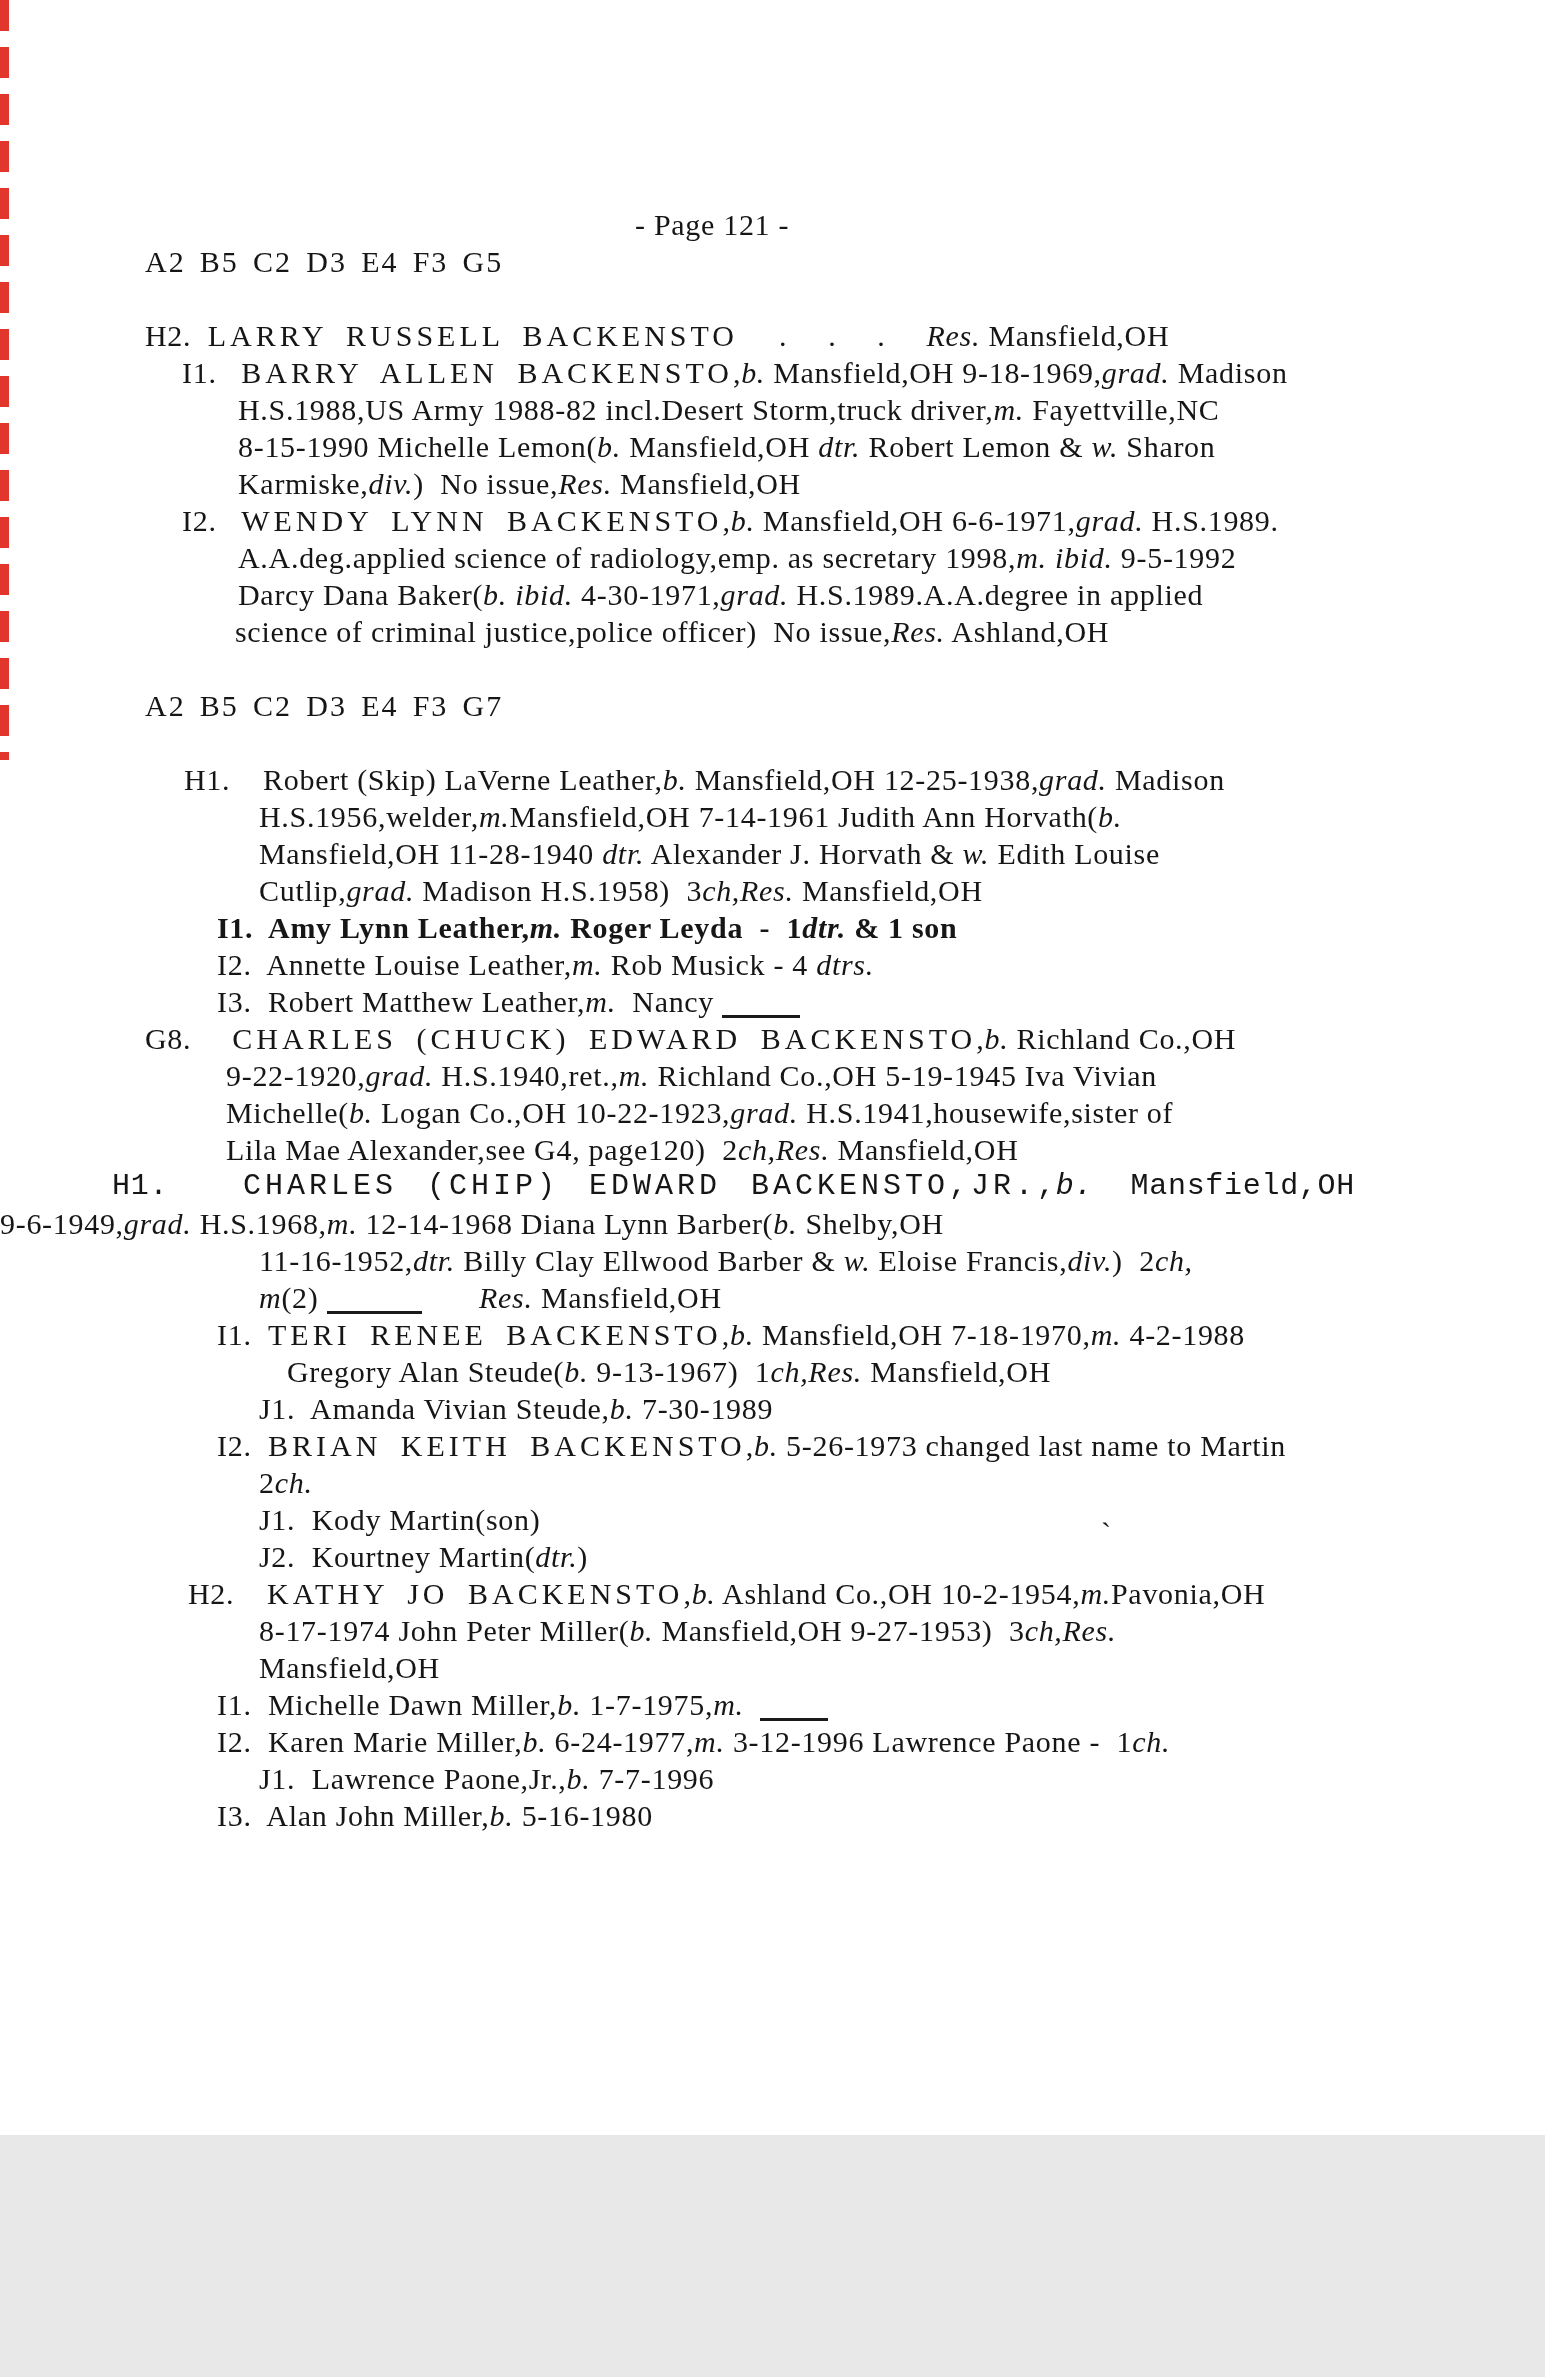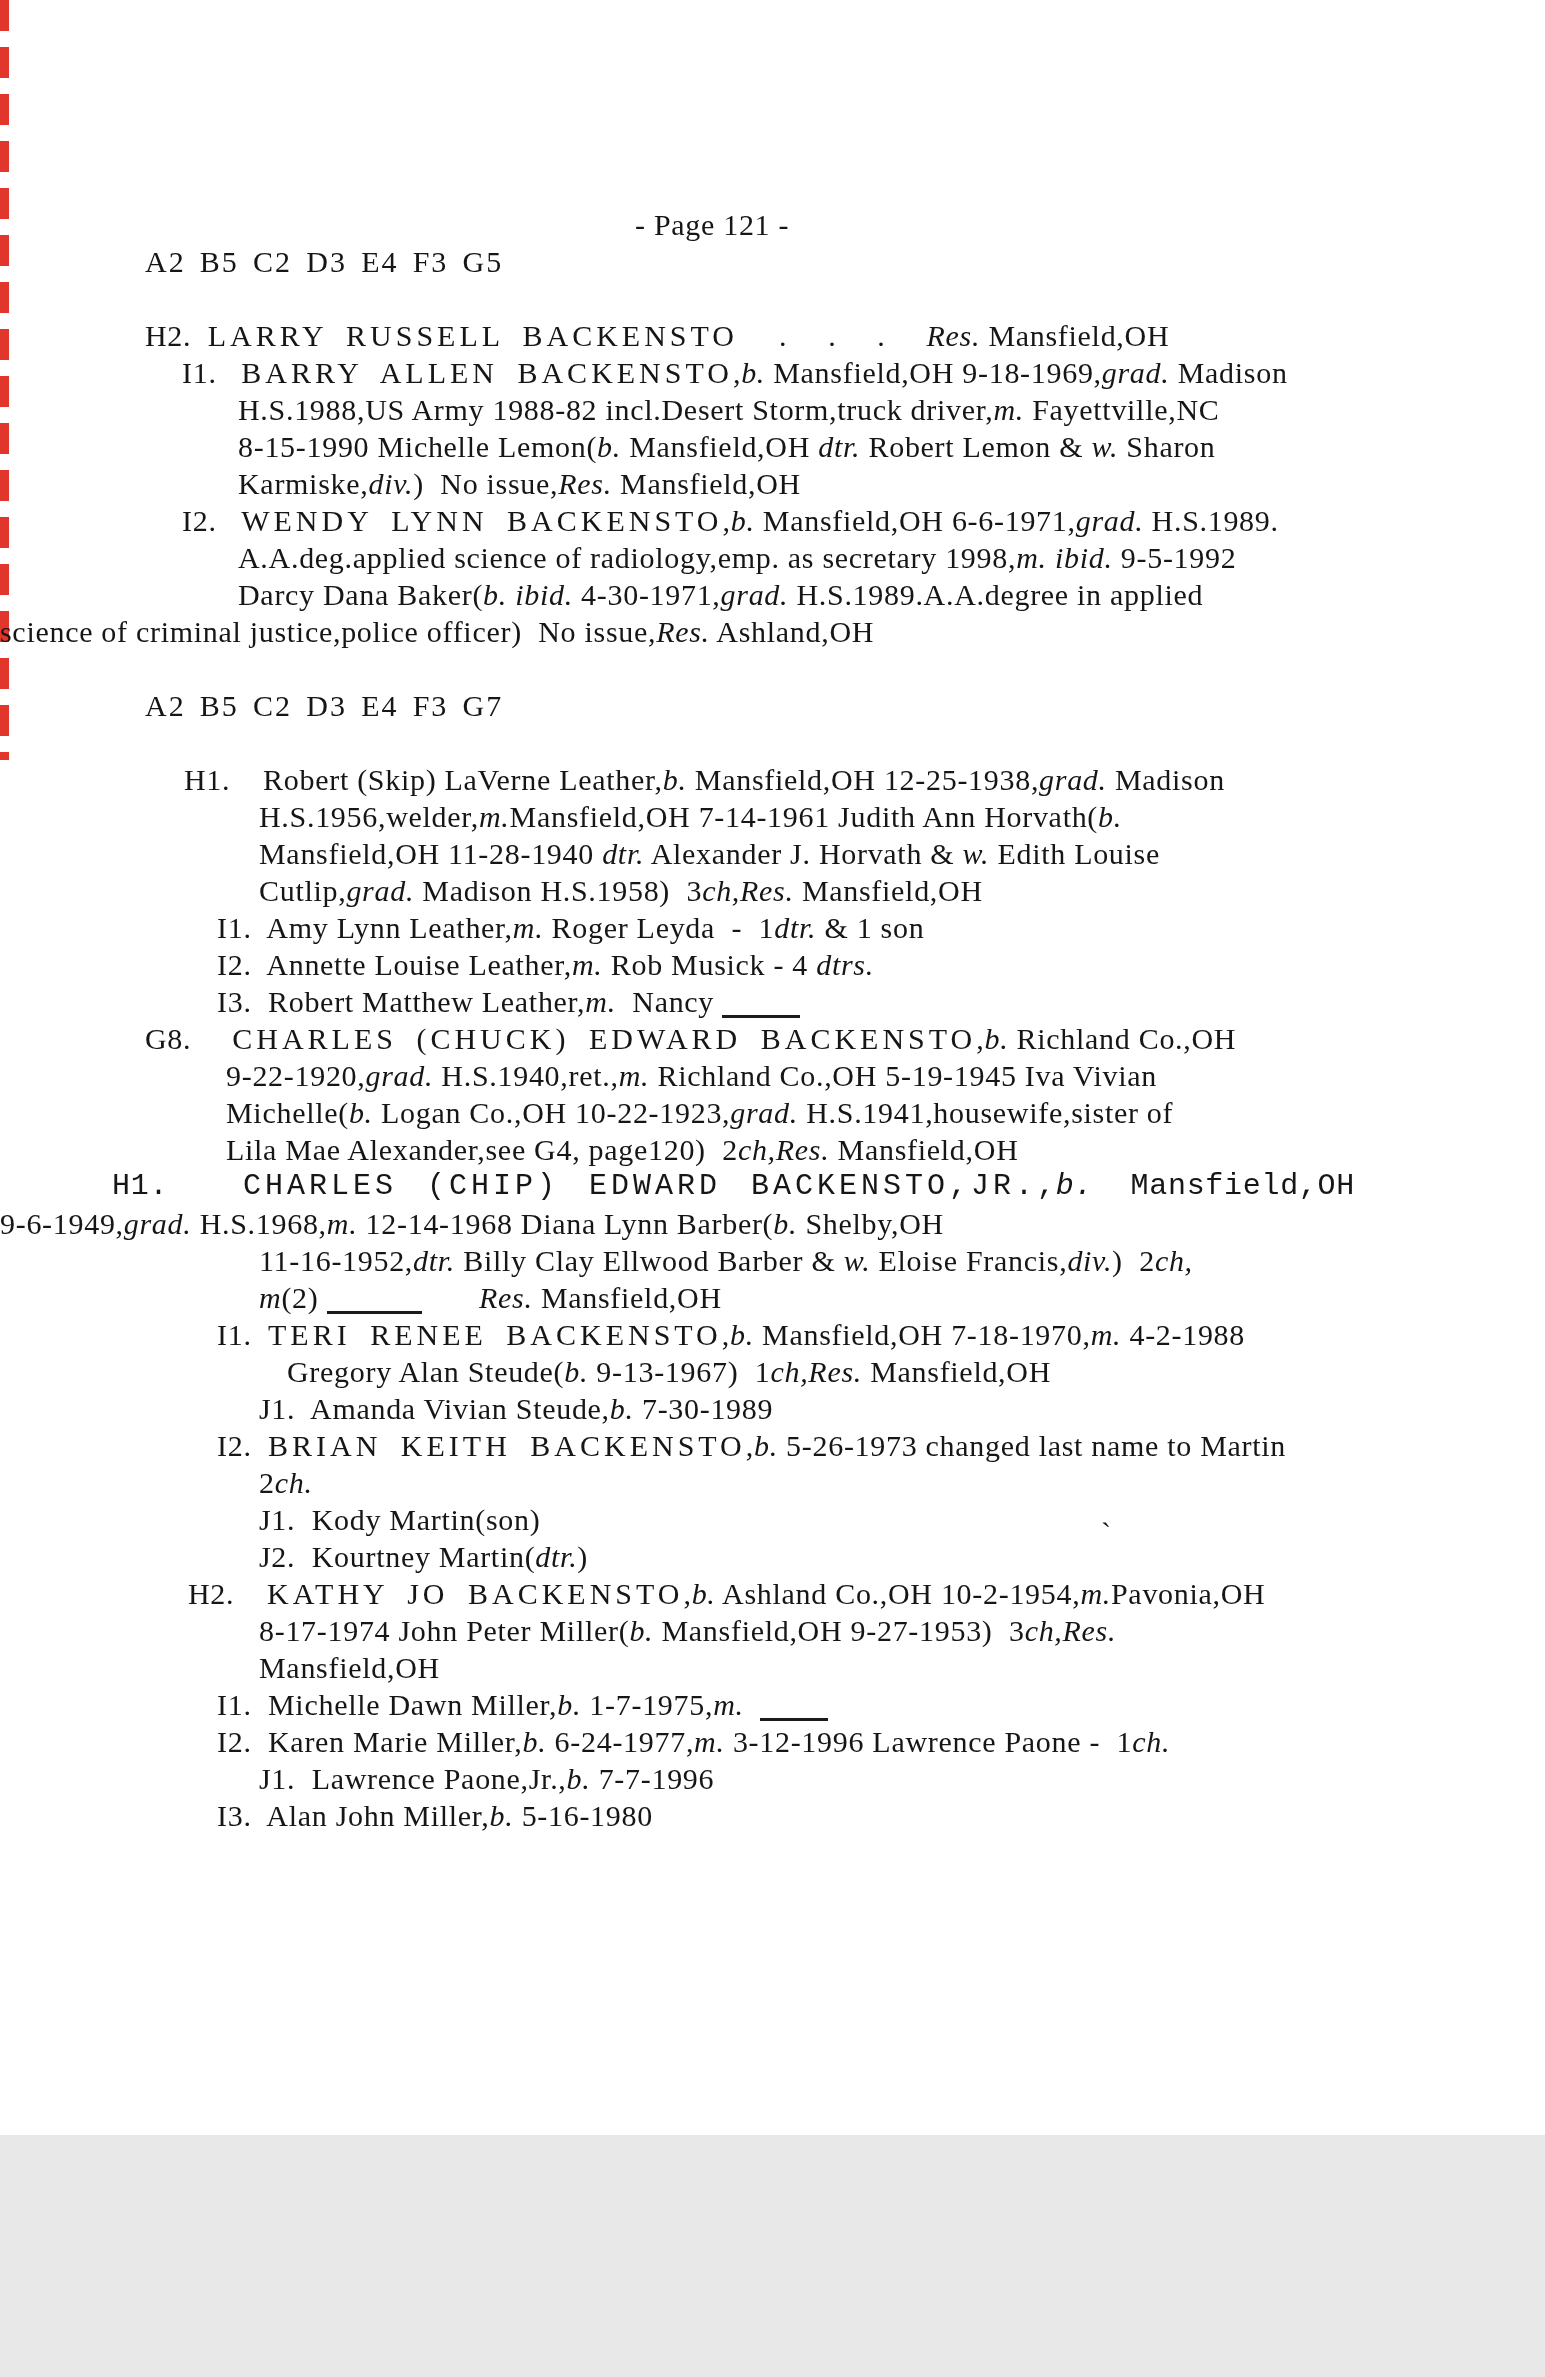--- a/index.html
+++ b/index.html
@@ -44,29 +44,29 @@
       <div class="ln" style="padding-left: 145px;"><span class="hdr ">A2 B5 C2 D3 E4 F3 G5</span></div>
       <div class="ln"></div>
       <div class="ln" style="padding-left: 145px;"><span class="lbl">H2.  </span><span class="caps ">LARRY RUSSELL BACKENSTO</span><span class="">     .     .     .     </span><span class="it ">Res.</span><span class=""> Mansfield,OH</span></div>
       <div class="ln" style="padding-left: 182px;"><span class="lbl">I1.   </span><span class="caps ">BARRY ALLEN BACKENSTO</span><span class="">,</span><span class="it ">b.</span><span class=""> Mansfield,OH 9-18-1969,</span><span class="it ">grad.</span><span class=""> Madison</span></div>
       <div class="ln" style="padding-left: 238px;"><span class="">H.S.1988,US Army 1988-82 incl.Desert Storm,truck driver,</span><span class="it ">m.</span><span class=""> Fayettville,NC</span></div>
       <div class="ln" style="padding-left: 238px;"><span class="">8-15-1990 Michelle Lemon(</span><span class="it ">b.</span><span class=""> Mansfield,OH </span><span class="it ">dtr.</span><span class=""> Robert Lemon &amp; </span><span class="it ">w.</span><span class=""> Sharon</span></div>
       <div class="ln" style="padding-left: 238px;"><span class="">Karmiske,</span><span class="it ">div.</span><span class="">)  No issue,</span><span class="it ">Res.</span><span class=""> Mansfield,OH</span></div>
       <div class="ln" style="padding-left: 182px;"><span class="lbl">I2.   </span><span class="caps ">WENDY LYNN BACKENSTO</span><span class="">,</span><span class="it ">b.</span><span class=""> Mansfield,OH 6-6-1971,</span><span class="it ">grad.</span><span class=""> H.S.1989.</span></div>
       <div class="ln" style="padding-left: 238px;"><span class="">A.A.deg.applied science of radiology,emp. as secretary 1998,</span><span class="it ">m.</span><span class=""> </span><span class="it ">ibid.</span><span class=""> 9-5-1992</span></div>
       <div class="ln" style="padding-left: 238px;"><span class="">Darcy Dana Baker(</span><span class="it ">b.</span><span class=""> </span><span class="it ">ibid.</span><span class=""> 4-30-1971,</span><span class="it ">grad.</span><span class=""> H.S.1989.A.A.degree in applied</span></div>
-      <div class="ln" style=""><span class="">science of criminal justice,police officer)  No issue,</span><span class="it ">Res.</span><span class=""> Ashland,OH</span></div>
+      <div class="ln" style="padding-left: 235px;"><span class="">science of criminal justice,police officer)  No issue,</span><span class="it ">Res.</span><span class=""> Ashland,OH</span></div>
       <div class="ln"></div>
       <div class="ln" style="padding-left: 145px;"><span class="hdr ">A2 B5 C2 D3 E4 F3 G7</span></div>
       <div class="ln"></div>
       <div class="ln" style="padding-left: 184px;"><span class="lbl">H1.    </span><span class="">Robert (Skip) LaVerne Leather,</span><span class="it ">b.</span><span class=""> Mansfield,OH 12-25-1938,</span><span class="it ">grad.</span><span class=""> Madison</span></div>
       <div class="ln" style="padding-left: 259px;"><span class="">H.S.1956,welder,</span><span class="it ">m.</span><span class="">Mansfield,OH 7-14-1961 Judith Ann Horvath(</span><span class="it ">b.</span></div>
       <div class="ln" style="padding-left: 259px;"><span class="">Mansfield,OH 11-28-1940 </span><span class="it ">dtr.</span><span class=""> Alexander J. Horvath &amp; </span><span class="it ">w.</span><span class=""> Edith Louise</span></div>
       <div class="ln" style="padding-left: 259px;"><span class="">Cutlip,</span><span class="it ">grad.</span><span class=""> Madison H.S.1958)  3</span><span class="it ">ch,Res.</span><span class=""> Mansfield,OH</span></div>
-      <div class="ln" style="padding-left: 217px;"><span class="lbl">I1.  </span><span class="">Amy Lynn Leather,</span><span class="it ">m.</span><span class=""> Roger Leyda  -  1</span><span class="it ">dtr.</span><span class=""> &amp; 1 son</span></div>
+      <div class="ln" style="padding-left: 217px; font-weight: bold;"><span class="lbl">I1.  </span><span class="">Amy Lynn Leather,</span><span class="it ">m.</span><span class=""> Roger Leyda  -  1</span><span class="it ">dtr.</span><span class=""> &amp; 1 son</span></div>
       <div class="ln" style="padding-left: 217px;"><span class="lbl">I2.  </span><span class="">Annette Louise Leather,</span><span class="it ">m.</span><span class=""> Rob Musick - 4 </span><span class="it ">dtrs.</span></div>
       <div class="ln" style="padding-left: 217px;"><span class="lbl">I3.  </span><span class="">Robert Matthew Leather,</span><span class="it ">m.</span><span class="">  Nancy </span><span class="blank" style="width: 78px;"></span></div>
       <div class="ln" style="padding-left: 145px;"><span class="lbl">G8.     </span><span class="caps ">CHARLES (CHUCK) EDWARD BACKENSTO</span><span class="">,</span><span class="it ">b.</span><span class=""> Richland Co.,OH</span></div>
       <div class="ln" style="padding-left: 226px;"><span class="">9-22-1920,</span><span class="it ">grad.</span><span class=""> H.S.1940,ret.,</span><span class="it ">m.</span><span class=""> Richland Co.,OH 5-19-1945 Iva Vivian</span></div>
       <div class="ln" style="padding-left: 226px;"><span class="">Michelle(</span><span class="it ">b.</span><span class=""> Logan Co.,OH 10-22-1923,</span><span class="it ">grad.</span><span class=""> H.S.1941,housewife,sister of</span></div>
       <div class="ln" style="padding-left: 226px;"><span class="">Lila Mae Alexander,see G4, page120)  2</span><span class="it ">ch,Res.</span><span class=""> Mansfield,OH</span></div>
       <div class="ln" style="padding-left: 112px; font-family: Liberation Mono, monospace;"><span class="lbl">H1.    </span><span class="caps ">CHARLES (CHIP) EDWARD BACKENSTO,JR.</span><span class="">,</span><span class="it ">b.</span><span class="">  Mansfield,OH</span></div>
       <div class="ln" style=""><span class="">9-6-1949,</span><span class="it ">grad.</span><span class=""> H.S.1968,</span><span class="it ">m.</span><span class=""> 12-14-1968 Diana Lynn Barber(</span><span class="it ">b.</span><span class=""> Shelby,OH</span></div>
       <div class="ln" style="padding-left: 259px;"><span class="">11-16-1952,</span><span class="it ">dtr.</span><span class=""> Billy Clay Ellwood Barber &amp; </span><span class="it ">w.</span><span class=""> Eloise Francis,</span><span class="it ">div.</span><span class="">)  2</span><span class="it ">ch,</span></div>
       <div class="ln" style="padding-left: 259px;"><span class="it ">m</span><span class="">(2) </span><span class="blank" style="width: 95px;"></span><span class="">       </span><span class="it ">Res.</span><span class=""> Mansfield,OH</span></div>

